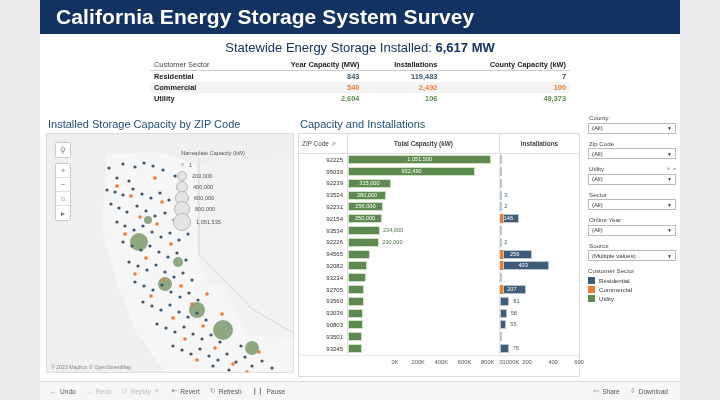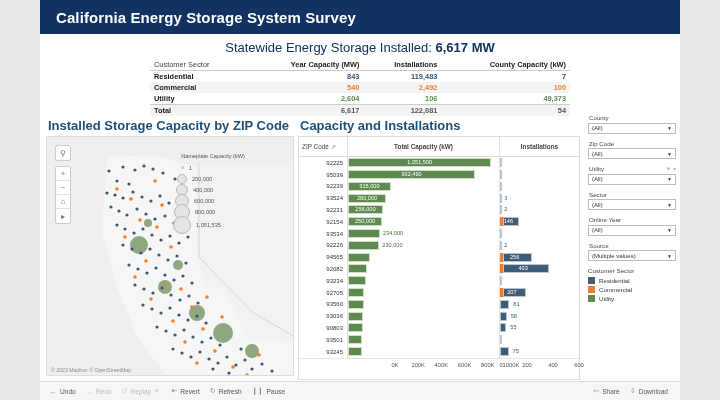--- a/index.html
+++ b/index.html
@@ -8,21 +8,21 @@
     width:720px; height:400px; overflow:hidden;
     background:#ffffff;
     font-family:"Liberation Sans", sans-serif;
     font-size:8px; color:#333;
   }
   .page { position:relative; width:720px; height:400px; background:#e9e9e9; }
   .frame { position:absolute; left:40px; top:0; width:640px; height:400px; background:#fff; }
 
   
   .header { height:34px; background:#123262; display:flex; align-items:center; padding-left:16px; }
-  .header h1 { margin:0; color:#fff; font-size:15px; font-weight:bold; letter-spacing:.1px; }
+  .header h1 { margin:0; color:#fff; font-size:21px; font-weight:bold; letter-spacing:.1px; }
 
   
   .summary { padding:6px 0 2px 0; }
   .summary-title { text-align:center; font-size:13px; color:#123262; font-weight:normal; }
   .summary-title b { font-weight:bold; }
   table.stats { border-collapse:collapse; margin:4px auto 0 auto; width:420px; font-size:7.4px; }
   table.stats th { font-weight:normal; color:#444; padding:1px 4px; border-bottom:1px solid #ccc; }
   table.stats th.lbl { text-align:left; }
   table.stats th.num { text-align:right; font-weight:bold; color:#222; }
   table.stats td { padding:1px 4px; }
@@ -30,21 +30,21 @@
   table.stats td.num { text-align:right; font-weight:bold; }
   tr.r-res td.num { color:#3a5570; }
   tr.r-com td.num { color:#ed7d31; }
   tr.r-uti td.num { color:#5d8a4e; }
   tr.r-tot td { border-top:1px solid #ccc; color:#555; }
   tr.r-tot td.lbl { color:#1a1a1a; }
   tr.alt { background:#f4f4f4; }
 
   
   .body { position:absolute; top:118px; left:0; width:640px; height:262px; }
-  .panel-title { color:#1f4e79; font-size:13px; font-weight:bold; margin:0 0 3px 2px; }
+  .panel-title { color:#1f4e79; font-size:11px; font-weight:normal; margin:0 0 3px 2px; }
 
   .mappanel { position:absolute; left:6px; top:0; width:248px; }
   .mapbox { position:relative; width:248px; height:240px; background:#ececec;
             border:1px solid #ddd; overflow:hidden; }
   .mapland { position:absolute; inset:0; background:#efefef; }
   .mapctrl { position:absolute; left:8px; top:8px; width:16px; }
   .mapctrl .grp { background:#fff; border:1px solid #ccc; border-radius:2px; margin-bottom:5px; }
   .mapctrl .btn { height:14px; display:flex; align-items:center; justify-content:center;
                   font-size:8px; color:#777; border-bottom:1px solid #e0e0e0; }
   .mapctrl .btn:last-child { border-bottom:none; }
@@ -138,26 +138,20 @@
           <td class="lbl">Commercial</td>
           <td class="num">540</td>
           <td class="num">2,492</td>
           <td class="num">100</td>
         </tr>
         <tr class="r-uti">
           <td class="lbl">Utility</td>
           <td class="num">2,604</td>
           <td class="num">106</td>
           <td class="num">49,373</td>
-        </tr>
-        <tr class="r-tot alt">
-          <td class="lbl">Total</td>
-          <td class="num">6,617</td>
-          <td class="num">122,081</td>
-          <td class="num">54</td>
         </tr>
       </tbody>
     </table>
   </div>
 
   <div class="body">
 
     <div class="mappanel">
       <div class="panel-title">Installed Storage Capacity by ZIP Code</div>
       <div class="mapbox">

